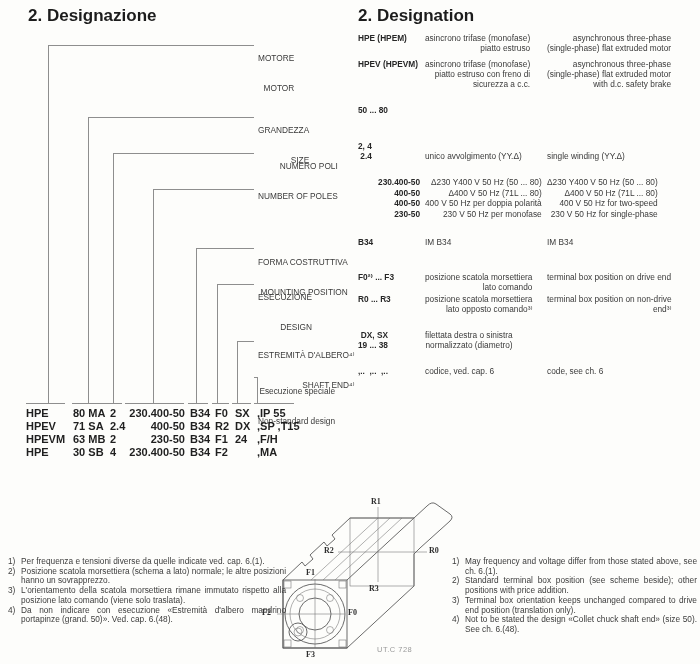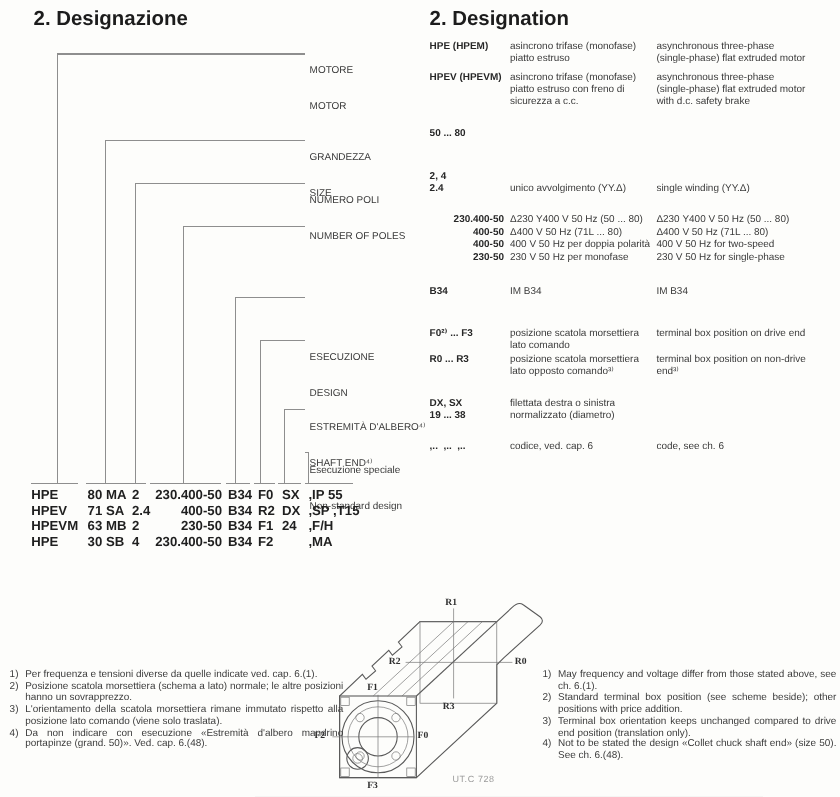--- a/index.html
+++ b/index.html
@@ -1,20 +1,20 @@
 <!DOCTYPE html>
 <html><head>
 <meta charset="utf-8">
 <style>
   html,body{margin:0;padding:0;background:#e8e8e8;}
   .page{position:relative;width:700px;height:664px;background:#fdfdfb;overflow:hidden;
         font-family:"Liberation Sans","DejaVu Sans",sans-serif;color:#3a3a3a;}
   svg{position:absolute;left:0;top:0;}
   .h{position:absolute;top:6px;margin:0;font-size:17px;font-weight:bold;color:#1c1c1c;white-space:pre;}
-  .blk{position:absolute;font-size:8.3px;line-height:10px;white-space:pre;color:#3a3a3a;}
+  .blk{position:absolute;font-size:8.3px;line-height:10px;white-space:pre;color:#3a3a3a;text-align:right;}
   .b{font-weight:bold;color:#272727;}
   .r{width:62px;text-align:right;}
   .lh11{line-height:10.6px;}
   .col-lbl{left:258px;}
   .col-val{left:358px;}
   .col-it{left:425px;}
   .col-en{left:547px;}
   .wm{position:absolute;left:24px;top:227px;font-size:21px;font-weight:bold;
       letter-spacing:1.5px;color:#1c3e7d;white-space:pre;}
   .ct{position:absolute;left:26px;top:407px;font-size:11px;font-weight:bold;color:#1f1f1f;}
@@ -55,20 +55,24 @@
     <div>MOTORE</div>
     <div>MOTOR</div>
   </div>
   <div class="blk col-lbl" style="top:105px">
     <div>GRANDEZZA</div>
     <div>SIZE</div>
   </div>
   <div class="blk col-lbl" style="top:141px">
     <div>NUMERO POLI</div>
     <div>NUMBER OF POLES</div>
+  </div>
+  <div class="blk col-lbl" style="top:237px">
+    <div>FORMA COSTRUTTIVA</div>
+    <div>MOUNTING POSITION</div>
   </div>
   <div class="blk col-lbl" style="top:272px">
     <div>ESECUZIONE</div>
     <div>DESIGN</div>
   </div>
   <div class="blk col-lbl" style="top:330px">
     <div>ESTREMITÀ D'ALBERO⁴⁾</div>
     <div>SHAFT END⁴⁾</div>
   </div>
   <div class="blk col-lbl" style="top:366px">

